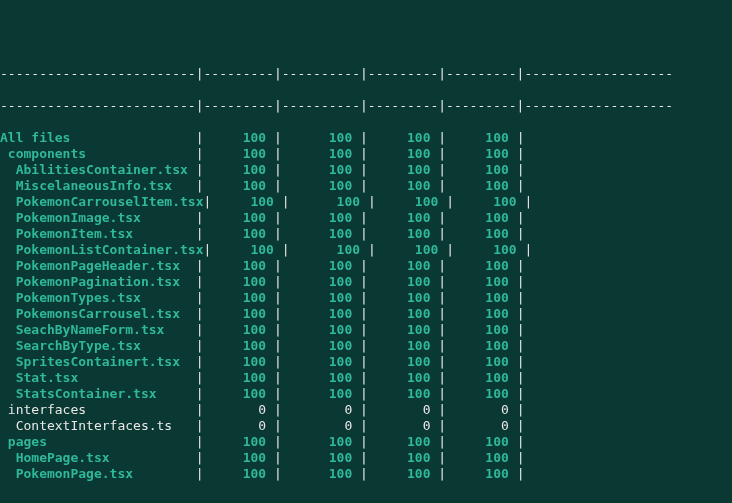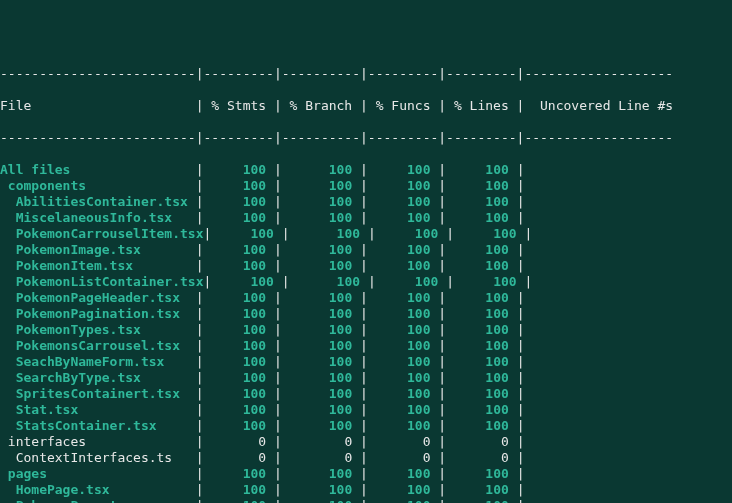--- a/index.html
+++ b/index.html
@@ -19,21 +19,20 @@
   .line { height: 16px; }
   .green { color: #2fb89a; font-weight: bold; }
   .white { color: #e8e8e8; }
 </style>
 </head>
 <body>
 <div class="terminal">
 
 
 <div class="line white">-------------------------|---------|----------|---------|---------|-------------------</div>
-<div class="line white" id="header-row">File                     | % Stmts | % Branch | % Funcs | % Lines |  Uncovered Line #s</div>
 <div class="line white">-------------------------|---------|----------|---------|---------|-------------------</div>
 <div id="rows"><div class="line"><span class="green">All files</span>                <span class="white">|</span><span class="green">     100 </span><span class="white">|</span><span class="green">      100 </span><span class="white">|</span><span class="green">     100 </span><span class="white">|</span><span class="green">     100 </span><span class="white">|</span><span class="white">                   </span></div><div class="line"> <span class="green">components</span>              <span class="white">|</span><span class="green">     100 </span><span class="white">|</span><span class="green">      100 </span><span class="white">|</span><span class="green">     100 </span><span class="white">|</span><span class="green">     100 </span><span class="white">|</span><span class="white">                   </span></div><div class="line">  <span class="green">AbilitiesContainer.tsx</span> <span class="white">|</span><span class="green">     100 </span><span class="white">|</span><span class="green">      100 </span><span class="white">|</span><span class="green">     100 </span><span class="white">|</span><span class="green">     100 </span><span class="white">|</span><span class="white">                   </span></div><div class="line">  <span class="green">MiscelaneousInfo.tsx</span>   <span class="white">|</span><span class="green">     100 </span><span class="white">|</span><span class="green">      100 </span><span class="white">|</span><span class="green">     100 </span><span class="white">|</span><span class="green">     100 </span><span class="white">|</span><span class="white">                   </span></div><div class="line">  <span class="green">PokemonCarrouselItem.tsx</span><span class="white">|</span><span class="green">     100 </span><span class="white">|</span><span class="green">      100 </span><span class="white">|</span><span class="green">     100 </span><span class="white">|</span><span class="green">     100 </span><span class="white">|</span><span class="white">                   </span></div><div class="line">  <span class="green">PokemonImage.tsx</span>       <span class="white">|</span><span class="green">     100 </span><span class="white">|</span><span class="green">      100 </span><span class="white">|</span><span class="green">     100 </span><span class="white">|</span><span class="green">     100 </span><span class="white">|</span><span class="white">                   </span></div><div class="line">  <span class="green">PokemonItem.tsx</span>        <span class="white">|</span><span class="green">     100 </span><span class="white">|</span><span class="green">      100 </span><span class="white">|</span><span class="green">     100 </span><span class="white">|</span><span class="green">     100 </span><span class="white">|</span><span class="white">                   </span></div><div class="line">  <span class="green">PokemonListContainer.tsx</span><span class="white">|</span><span class="green">     100 </span><span class="white">|</span><span class="green">      100 </span><span class="white">|</span><span class="green">     100 </span><span class="white">|</span><span class="green">     100 </span><span class="white">|</span><span class="white">                   </span></div><div class="line">  <span class="green">PokemonPageHeader.tsx</span>  <span class="white">|</span><span class="green">     100 </span><span class="white">|</span><span class="green">      100 </span><span class="white">|</span><span class="green">     100 </span><span class="white">|</span><span class="green">     100 </span><span class="white">|</span><span class="white">                   </span></div><div class="line">  <span class="green">PokemonPagination.tsx</span>  <span class="white">|</span><span class="green">     100 </span><span class="white">|</span><span class="green">      100 </span><span class="white">|</span><span class="green">     100 </span><span class="white">|</span><span class="green">     100 </span><span class="white">|</span><span class="white">                   </span></div><div class="line">  <span class="green">PokemonTypes.tsx</span>       <span class="white">|</span><span class="green">     100 </span><span class="white">|</span><span class="green">      100 </span><span class="white">|</span><span class="green">     100 </span><span class="white">|</span><span class="green">     100 </span><span class="white">|</span><span class="white">                   </span></div><div class="line">  <span class="green">PokemonsCarrousel.tsx</span>  <span class="white">|</span><span class="green">     100 </span><span class="white">|</span><span class="green">      100 </span><span class="white">|</span><span class="green">     100 </span><span class="white">|</span><span class="green">     100 </span><span class="white">|</span><span class="white">                   </span></div><div class="line">  <span class="green">SeachByNameForm.tsx</span>    <span class="white">|</span><span class="green">     100 </span><span class="white">|</span><span class="green">      100 </span><span class="white">|</span><span class="green">     100 </span><span class="white">|</span><span class="green">     100 </span><span class="white">|</span><span class="white">                   </span></div><div class="line">  <span class="green">SearchByType.tsx</span>       <span class="white">|</span><span class="green">     100 </span><span class="white">|</span><span class="green">      100 </span><span class="white">|</span><span class="green">     100 </span><span class="white">|</span><span class="green">     100 </span><span class="white">|</span><span class="white">                   </span></div><div class="line">  <span class="green">SpritesContainert.tsx</span>  <span class="white">|</span><span class="green">     100 </span><span class="white">|</span><span class="green">      100 </span><span class="white">|</span><span class="green">     100 </span><span class="white">|</span><span class="green">     100 </span><span class="white">|</span><span class="white">                   </span></div><div class="line">  <span class="green">Stat.tsx</span>               <span class="white">|</span><span class="green">     100 </span><span class="white">|</span><span class="green">      100 </span><span class="white">|</span><span class="green">     100 </span><span class="white">|</span><span class="green">     100 </span><span class="white">|</span><span class="white">                   </span></div><div class="line">  <span class="green">StatsContainer.tsx</span>     <span class="white">|</span><span class="green">     100 </span><span class="white">|</span><span class="green">      100 </span><span class="white">|</span><span class="green">     100 </span><span class="white">|</span><span class="green">     100 </span><span class="white">|</span><span class="white">                   </span></div><div class="line"> <span class="white">interfaces</span>              <span class="white">|</span><span class="white">       0 </span><span class="white">|</span><span class="white">        0 </span><span class="white">|</span><span class="white">       0 </span><span class="white">|</span><span class="white">       0 </span><span class="white">|</span><span class="white">                   </span></div><div class="line">  <span class="white">ContextInterfaces.ts</span>   <span class="white">|</span><span class="white">       0 </span><span class="white">|</span><span class="white">        0 </span><span class="white">|</span><span class="white">       0 </span><span class="white">|</span><span class="white">       0 </span><span class="white">|</span><span class="white">                   </span></div><div class="line"> <span class="green">pages</span>                   <span class="white">|</span><span class="green">     100 </span><span class="white">|</span><span class="green">      100 </span><span class="white">|</span><span class="green">     100 </span><span class="white">|</span><span class="green">     100 </span><span class="white">|</span><span class="white">                   </span></div><div class="line">  <span class="green">HomePage.tsx</span>           <span class="white">|</span><span class="green">     100 </span><span class="white">|</span><span class="green">      100 </span><span class="white">|</span><span class="green">     100 </span><span class="white">|</span><span class="green">     100 </span><span class="white">|</span><span class="white">                   </span></div><div class="line">  <span class="green">PokemonPage.tsx</span>        <span class="white">|</span><span class="green">     100 </span><span class="white">|</span><span class="green">      100 </span><span class="white">|</span><span class="green">     100 </span><span class="white">|</span><span class="green">     100 </span><span class="white">|</span><span class="white">                   </span></div></div>
 
 
 
 
 </div>
 
 
 

